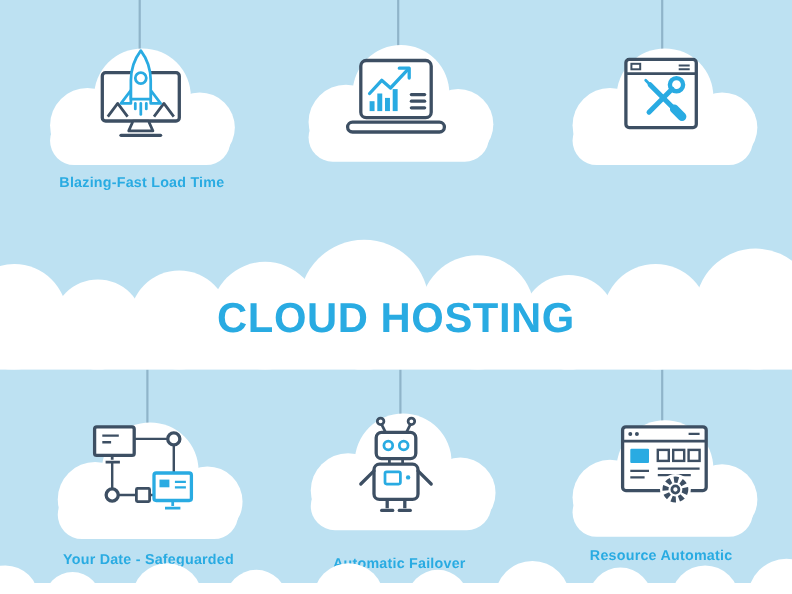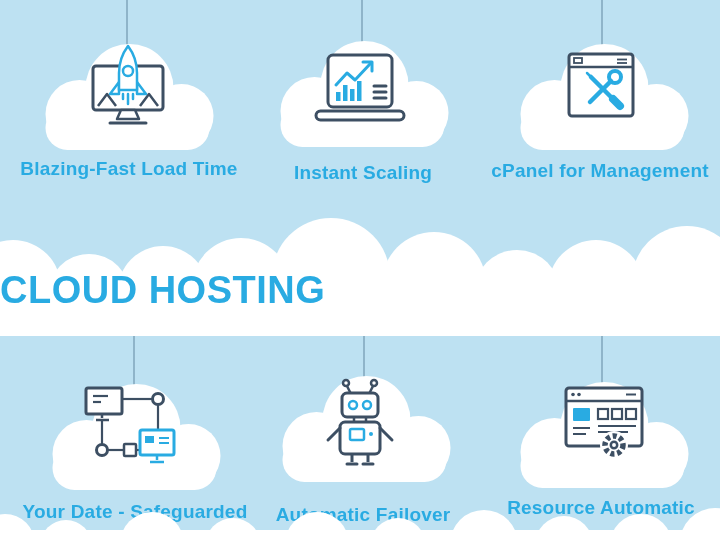--- a/index.html
+++ b/index.html
@@ -7,25 +7,25 @@
     position:relative;width:720px;height:540px;overflow:hidden;
     background:#BDE1F2;
     font-family:"Liberation Sans",sans-serif;
   }
   .string{position:absolute;width:2px;background:#8FB4C9;}
   .cloud-svg{position:absolute;}
   .icon{position:absolute;}
   .puff{position:absolute;background:#FFFFFF;border-radius:50%;}
   .bandrect{position:absolute;background:#FFFFFF;}
   .feature-label{
-    position:absolute;color:#29ABE2;font-weight:bold;font-size:19px;
+    position:absolute;color:#29ABE2;font-weight:bold;font-size:13px;
     text-align:center;white-space:nowrap;letter-spacing:.2px;
   }
   .main-title{
-    position:absolute;left:0;top:268px;width:720px;text-align:left;
+    position:absolute;left:0;top:268px;width:720px;text-align:center;
     color:#29ABE2;font-weight:bold;font-size:38px;letter-spacing:.5px;
     line-height:44px;z-index:5;
   }
   .z1{z-index:1}.z2{z-index:2}.z3{z-index:3}.z4{z-index:4}
 </style>
 </head>
 <body>
 
 <div class="stage">
 
@@ -192,22 +192,20 @@
     <line x1="36" y1="42" x2="74" y2="42" stroke="#3D4F63" stroke-width="2"></line>
     <line x1="11" y1="44" x2="28" y2="44" stroke="#3D4F63" stroke-width="2"></line>
     <line x1="11" y1="50" x2="24" y2="50" stroke="#3D4F63" stroke-width="2"></line>
     <line x1="36" y1="48" x2="66" y2="48" stroke="#3D4F63" stroke-width="2"></line>
     <circle cx="52" cy="61" r="14" fill="#FFFFFF"></circle>
     <circle cx="52" cy="61" r="9" fill="#FFFFFF" stroke="#3D4F63" stroke-width="5.5" stroke-dasharray="4 2.8"></circle>
     <circle cx="52" cy="61" r="3.2" fill="#FFFFFF" stroke="#3D4F63" stroke-width="2.5"></circle>
   </svg>
 
   <div class="feature-label" style="left:3px;top:158px;width:252px">Blazing-Fast Load Time</div>
-  <div class="feature-label" style="left:263px;top:162px;width:200px">Instant Scaling</div>
-  <div class="feature-label" style="left:480px;top:160px;width:240px">cPanel for Management</div>
 
   <div class="feature-label" style="left:10px;top:501px;width:250px">Your Date - Safeguarded</div>
   <div class="feature-label" style="left:263px;top:504px;width:200px">Automatic Failover</div>
   <div class="feature-label" style="left:481px;top:497px;width:240px">Resource Automatic</div>
 
   <div>
     <div class="puff z1" style="left:-25px;top:514px;width:60px;height:60px"></div>
     <div class="puff z1" style="left:40px;top:520px;width:52px;height:52px"></div>
     <div class="puff z1" style="left:120px;top:512px;width:64px;height:64px"></div>
     <div class="puff z1" style="left:205px;top:518px;width:56px;height:56px"></div>

